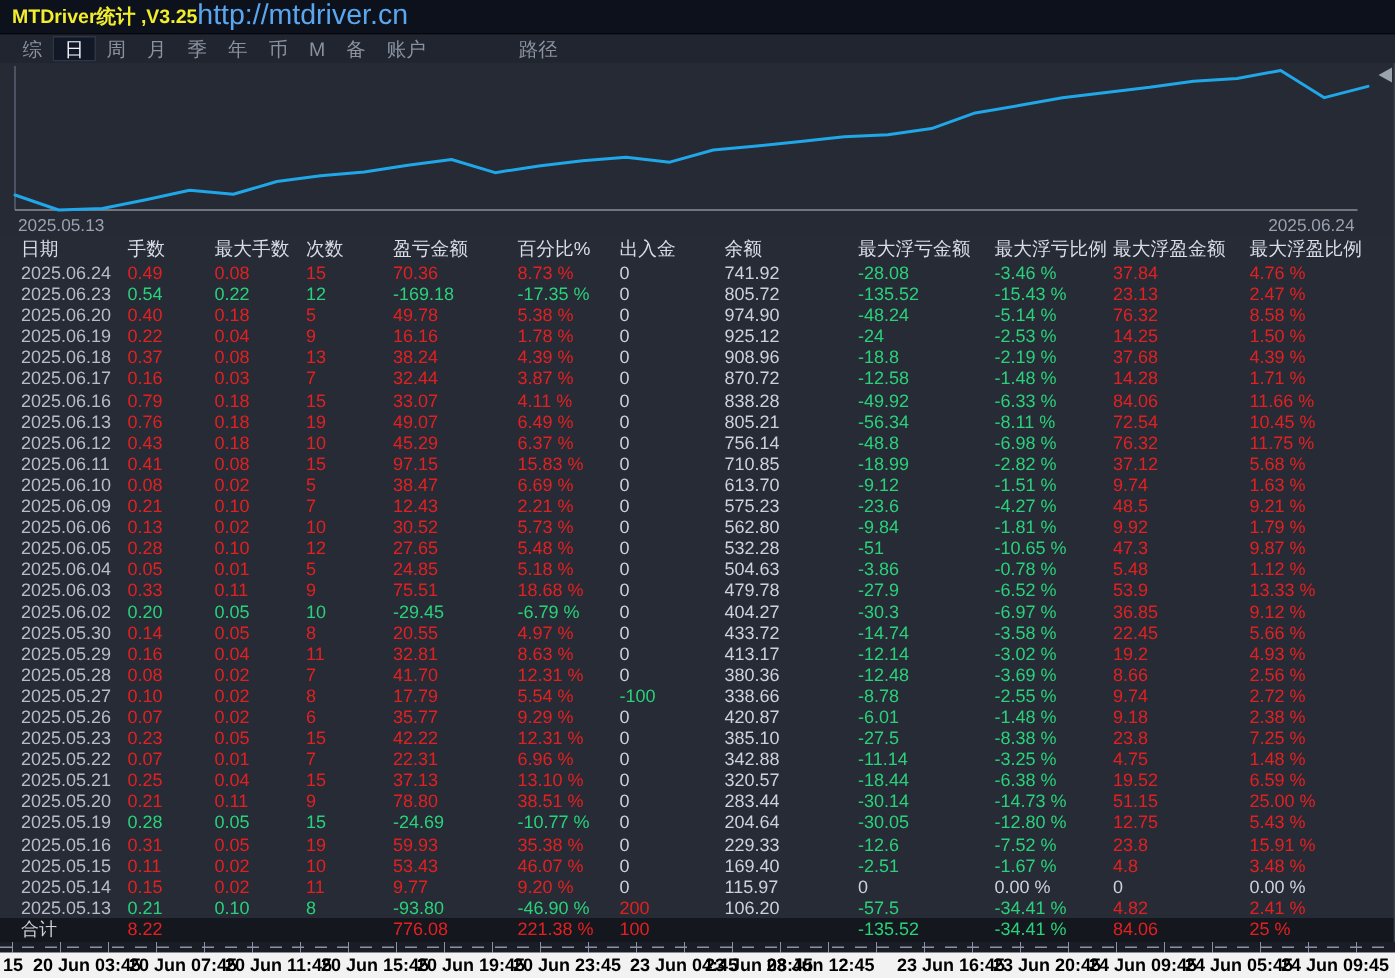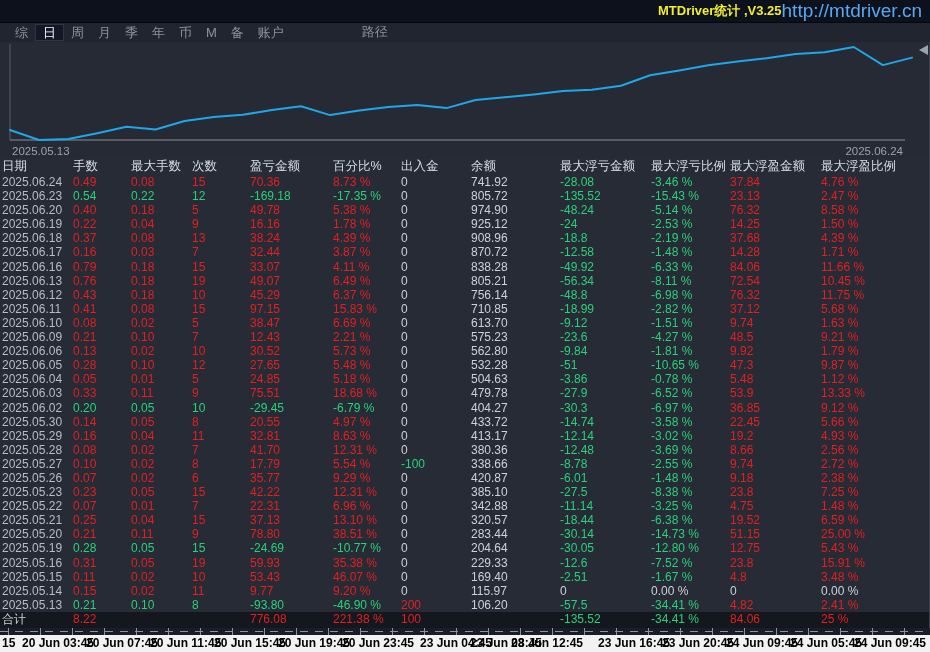--- a/index.html
+++ b/index.html
@@ -1,39 +1,39 @@
 <!DOCTYPE html>
 <html><head>
 <meta charset="utf-8">
 <style>
   html,body{margin:0;padding:0;background:#14161c;}
   .app{position:relative;width:930px;height:652px;overflow:hidden;
        font-family:"Liberation Sans","DejaVu Sans",sans-serif;background:#262b36;}
   
   .titlebar{position:absolute;top:0;left:0;width:930px;height:23px;background:#0c111c;
-            display:flex;align-items:center;justify-content:flex-end;box-sizing:border-box;
+            display:flex;align-items:center;justify-content:flex-start;box-sizing:border-box;
             padding:0 8px;border-bottom:1px solid #05070c;}
   .titlebar .ttl{color:#f2ee2e;font-size:13px;font-weight:700;}
   .titlebar .url{color:#5aa7f0;font-size:19px;}
   
   .menubar{position:absolute;top:23px;left:0;width:930px;height:19px;background:#20252f;
            display:flex;align-items:center;box-sizing:border-box;padding-left:8px;}
   .menubar .mi{color:#8a92a0;font-size:13px;padding:0 7px;line-height:17px;cursor:default;}
   .menubar .mi.active{background:#121826;color:#f0f3f8;border:1px solid #2e3645;line-height:15px;}
-  .menubar .mi.gap{margin-left:64px;font-family:Liberation Mono, monospace;}
+  .menubar .mi.gap{margin-left:48px;}
   
   .chart{position:absolute;top:42px;left:0;width:930px;height:116px;background:#252a35;
          border-right:1px solid #39404e;box-sizing:border-box;}
   .chart svg{position:absolute;top:0;left:0;}
   .axlabel{position:absolute;bottom:1px;color:#9aa2b0;font-size:11.5px;}
   .axlabel.l{left:12px;} .axlabel.r{right:26px;}
   
   .table{position:absolute;top:158px;left:0;width:930px;background:#262b36;border-right:1px solid #39404e;box-sizing:border-box;}
   .trow{display:grid;grid-template-columns:71px 58px 61px 58px 83px 68px 70px 89px 91px 79px 91px 1fr;
-        padding-left:2px;height:14.1px;line-height:14.1px;font-size:12px;white-space:nowrap;}
+        padding-left:14px;height:14.1px;line-height:14.1px;font-size:12px;white-space:nowrap;}
   .trow.hdr{height:17px;line-height:17px;font-size:12.5px;}
   .trow.totalrow{background:#14171e;height:15.9px;line-height:15.9px;}
   .c-h{color:#d9dde5;} .c-d{color:#b6bdc9;} .c-r{color:#e32020;} .c-g{color:#2ad179;} .c-w{color:#ccd1da;}
   
   .tickstrip{position:absolute;top:628px;left:0;width:930px;height:7px;background:#1a1d25;}
   .tickstrip:before{content:"";position:absolute;top:3px;left:0;width:100%;height:1px;
      background:repeating-linear-gradient(90deg,#8a93a5 0 8px,transparent 8px 15px);}
   .tickstrip:after{content:"";position:absolute;top:0;left:8px;right:0;height:7px;
      background:repeating-linear-gradient(90deg,#8a93a5 0 1px,transparent 1px 32px);}
   

